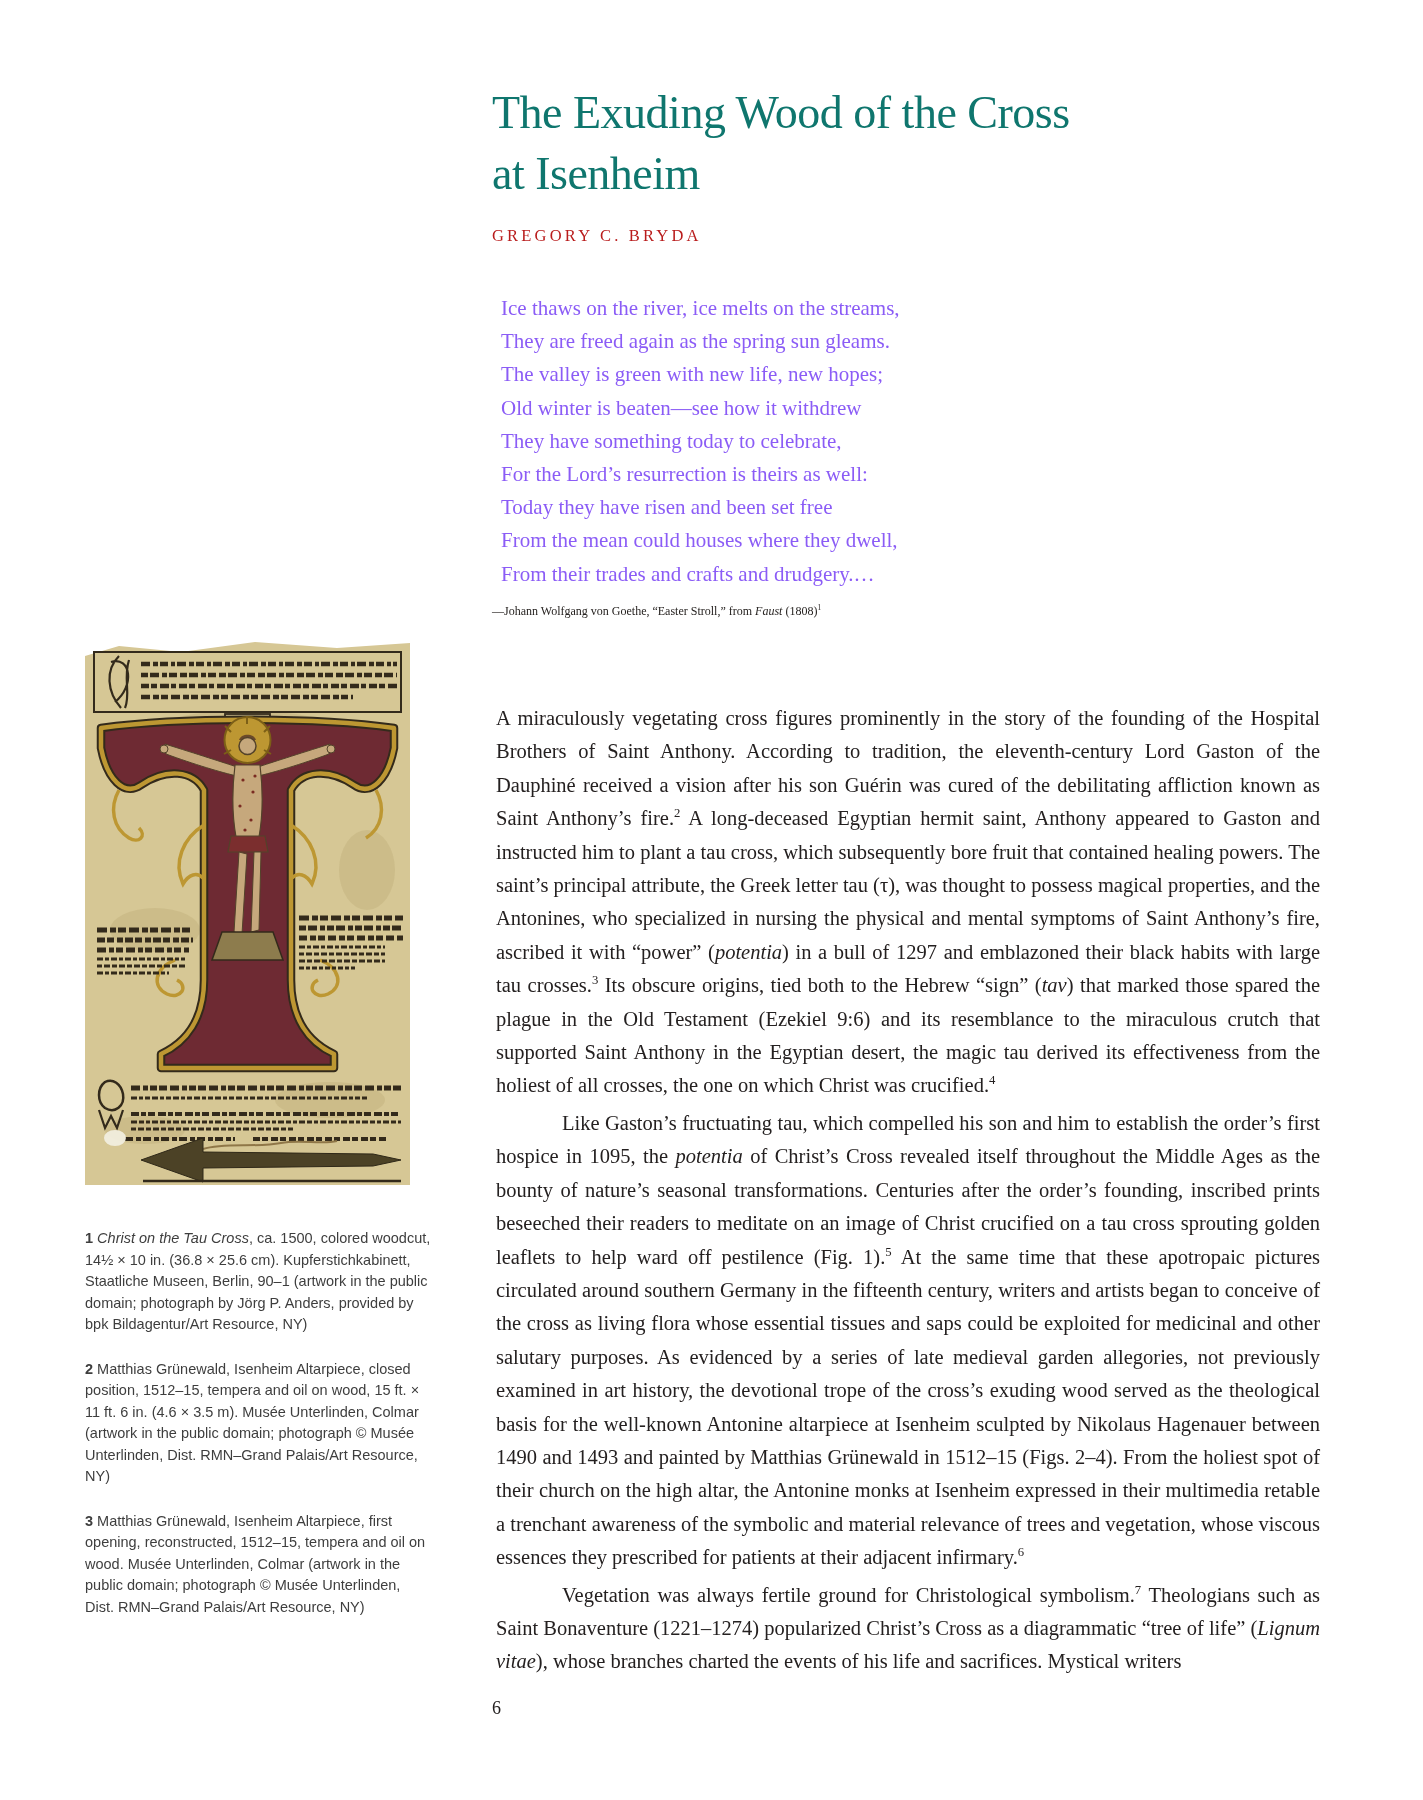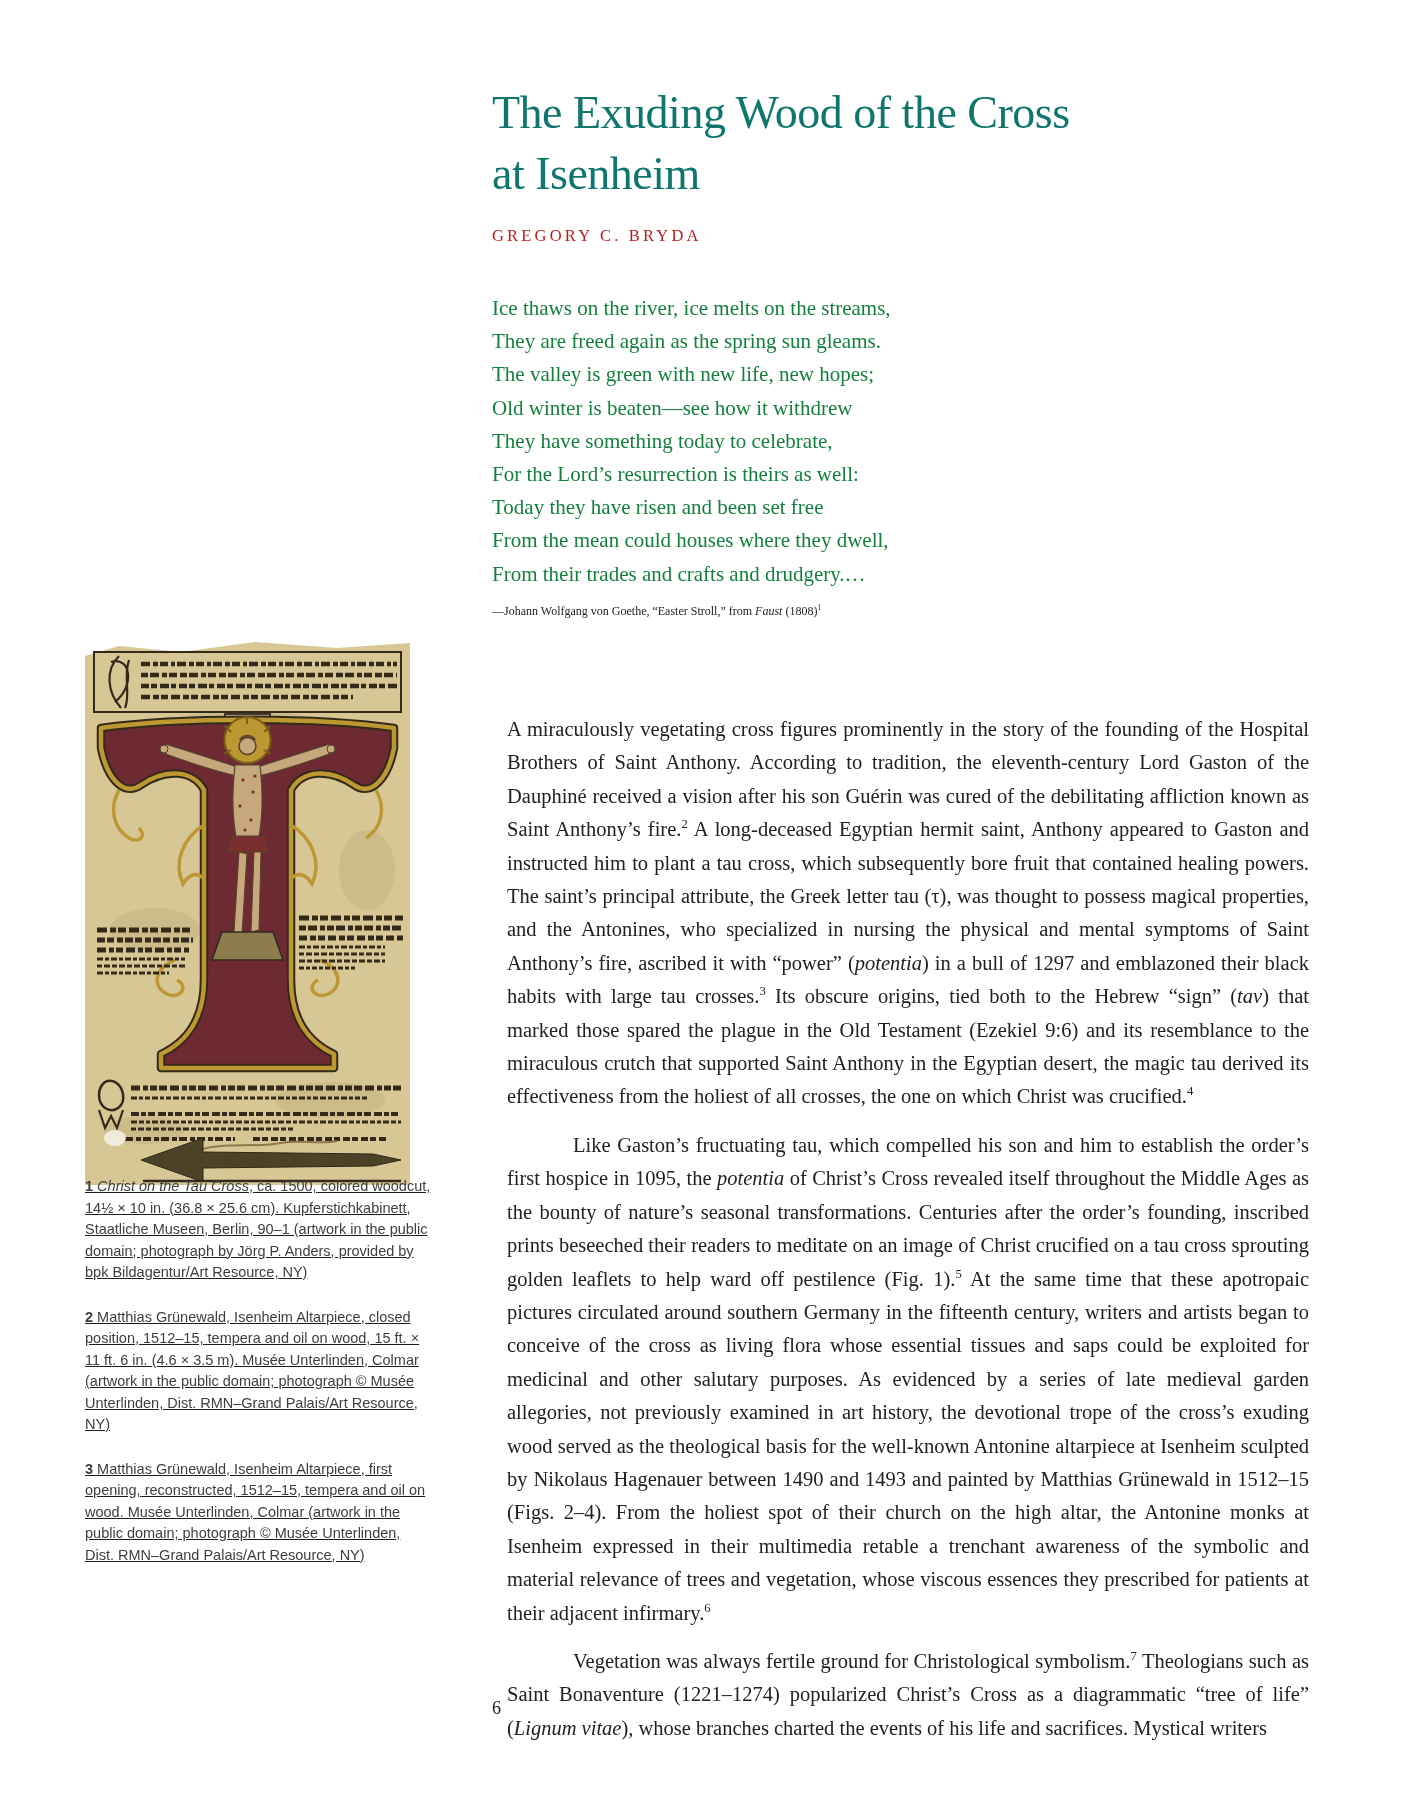--- a/index.html
+++ b/index.html
@@ -11,39 +11,39 @@
   .figure{position:absolute;left:85px;top:630px;width:325px;height:555px;margin:0;}
   .woodcut{display:block;}
   .f-parch{fill:var(--parchment);}
   .f-mottle{fill:#b3a06a;opacity:.28;}
   .s-ink{stroke:var(--ink);fill:none;}
   .s-gold{stroke:var(--gold);fill:none;}
   .f-skin{fill:var(--skin);}
   .f-gold{fill:var(--gold);}
 
   
-  .captions{position:absolute;left:85px;top:1176px;width:348px;text-decoration:underline;}
+  .captions{position:absolute;left:85px;top:1228px;width:348px;}
   .caption{margin:0 0 23px 0;font-family:"Liberation Sans","DejaVu Sans",sans-serif;
            font-size:14.5px;line-height:21.5px;color:#3e3e3e;}
   .caption .b{font-weight:bold;}
 
   
   .masthead{position:absolute;left:492px;top:82px;width:832px;}
   .title{margin:0;font-weight:400;font-size:46px;line-height:61px;color:#0f766e;letter-spacing:-0.5px;}
   .author{margin-top:22px;font-size:16.5px;letter-spacing:3.2px;color:#b91c1c;}
 
   
   .epigraph{position:absolute;left:492px;top:292px;width:832px;}
-  .poem-line{font-size:21px;line-height:33.2px;color:#15803d;}
+  .poem-line{font-size:21px;line-height:33.2px;color:#8b5cf6;margin-left:9px;}
   .attribution{margin-top:13px;font-size:12px;color:#262220;}
 
   
   .body-text{position:absolute;left:492px;top:698px;width:832px;text-align:justify;
              font-size:20.5px;line-height:33.4px;color:#242020;}
-  .para{margin:15px;}
+  .para{margin:4px;}
   .para.indent{text-indent:66px;}
   .i{font-style:italic;}
   sup{font-size:62%;vertical-align:super;line-height:0;}
 
   .page-number{position:absolute;left:492px;top:1698px;font-size:18px;color:#242020;}
 </style>
 </head>
 <body>
 
 <div class="page">

